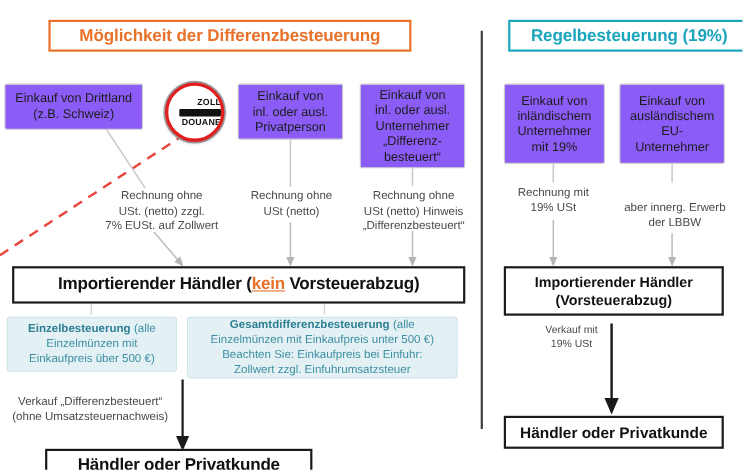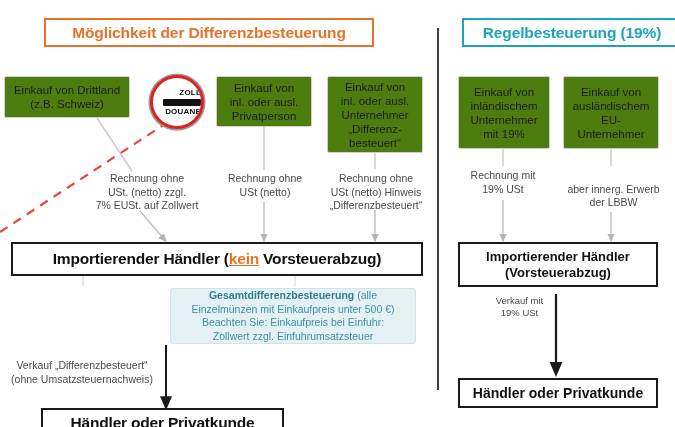--- a/index.html
+++ b/index.html
@@ -47,21 +47,21 @@
   }
 
   
   .divider {
     left: 437px; top: 14px; width: 2px; height: 362px;
     background: #3b3f42;
   }
 
   
   .srcbox {
-    background: #4d7c0f;
+    background: #8b5cf6;
     border: 1px solid #cfcfcf;
     border-radius: 2px;
     font-size: 11.5px;
     line-height: 14px;
     color: #1c1c1c;
     text-align: center;
     display: flex; align-items: center; justify-content: center;
     padding: 3px 4px;
   }
 
@@ -222,20 +222,26 @@
     <span>USt (netto) Hinweis</span><br>
     <span>„Differenzbesteuert“</span>
   </div>
 
   <div class="abs blackbox bb-big" style="left:11px; top:228px; width:412px; height:34px;">
     <span>
       <span>Importierender Händler (</span><span class="kein">kein</span><span> Vorsteuerabzug)</span>
     </span>
   </div>
 
+  <div class="abs bluebox" style="left:6px; top:274px; width:155px; height:50px;">
+    <span>
+      <b>Einzelbesteuerung</b><span> (alle Einzelmünzen mit</span><br>
+      <span>Einkaufpreis über 500 €)</span>
+    </span>
+  </div>
 
   <div class="abs bluebox" style="left:170px; top:274px; width:246px; height:56px;">
     <span>
       <b>Gesamtdifferenzbesteuerung</b><span> (alle</span><br>
       <span>Einzelmünzen mit Einkaufpreis unter 500 €)</span><br>
       <span>Beachten Sie: Einkaufpreis bei Einfuhr:</span><br>
       <span>Zollwert zzgl. Einfuhrumsatzsteuer</span>
     </span>
   </div>
 

